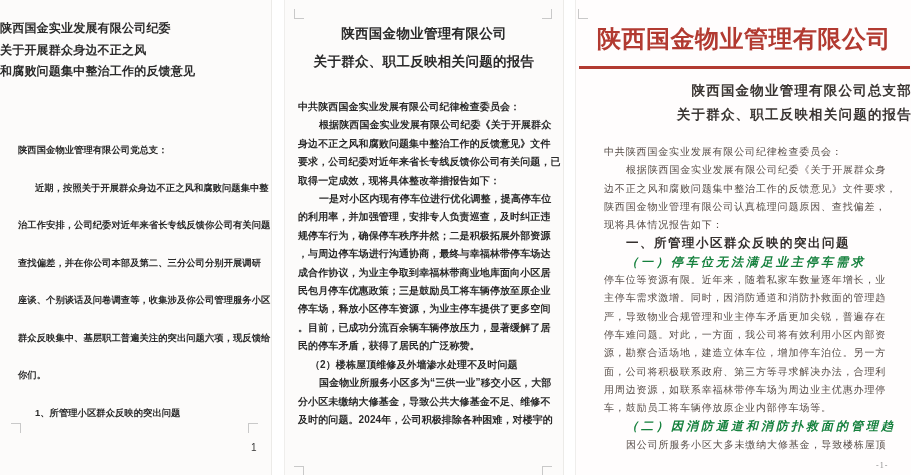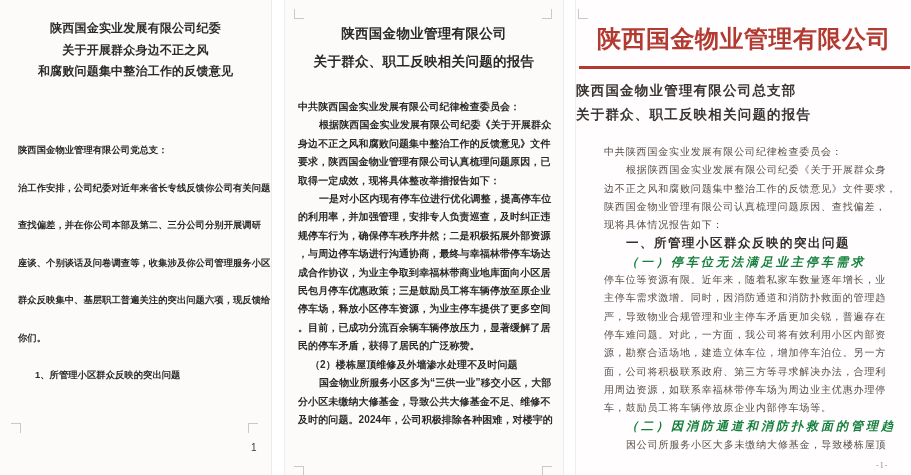--- a/index.html
+++ b/index.html
@@ -4,37 +4,37 @@
 <style>
   html,body{margin:0;padding:0;background:#ffffff;}
   .canvas{
     position:relative;width:911px;height:475px;overflow:hidden;background:#ffffff;
     font-family:"Liberation Sans",sans-serif;
   }
   .page{position:absolute;top:0;height:475px;}
 
   
   #page1{left:0;width:271px;background:#fcfbfa;border-right:1px solid #ecebe8;color:#2b2b2b;font-weight:700;}
-  .p1-title{margin-top:18px;text-align:center;font-size:12px;line-height:21.5px;letter-spacing:0.2px;}
+  .p1-title{margin-top:18px;text-align:left;font-size:12px;line-height:21.5px;letter-spacing:0.2px;}
   .p1-body{position:absolute;top:132px;left:18px;right:10px;font-size:9.3px;line-height:37.5px;white-space:nowrap;letter-spacing:0.05px;}
   .ind1{padding-left:17px;}
   .pgnum1{position:absolute;left:251px;top:442px;font-size:10px;font-weight:400;color:#3a3a3a;}
 
   
   #page2{left:284px;width:278px;background:#fcfbfa;border-left:1px solid #efeeec;border-right:1px solid #ecebe8;color:#2b2b2b;font-weight:700;}
   .p2-title{margin-top:20px;text-align:center;font-size:13.5px;line-height:28px;letter-spacing:0.3px;}
   .p2-body{position:absolute;top:98px;left:13px;right:6px;font-size:10px;line-height:18.4px;letter-spacing:0.1px;white-space:nowrap;}
   .ind2{padding-left:21px;}
   .ind2s{padding-left:12px;}
 
   
   #page3{left:575px;width:336px;background:#fffdfd;border-left:1px solid #efeeec;font-family:"Liberation Serif",serif;color:#564c47;}
   .letterhead{margin-top:23px;text-align:center;font-size:24px;font-weight:700;letter-spacing:0.5px;color:#b23a31;white-space:nowrap;}
   .red-rule{position:absolute;left:3px;right:2px;top:66px;height:3px;background:#b23a31;}
-  .p3-subtitle{position:absolute;top:79px;left:0;width:100%;text-align:left;font-size:13.5px;font-weight:700;line-height:24px;letter-spacing:1.2px;color:#3c3734;white-space:nowrap;}
+  .p3-subtitle{position:absolute;top:79px;left:0;width:100%;text-align:right;font-size:13.5px;font-weight:700;line-height:24px;letter-spacing:1.2px;color:#3c3734;white-space:nowrap;}
   .p3-body{position:absolute;top:143px;left:28px;right:0;font-size:10px;line-height:18.3px;letter-spacing:0.85px;white-space:nowrap;}
   .ind3{padding-left:22px;}
   .h-bold{font-family:"Liberation Sans",sans-serif;font-weight:700;font-size:12.5px;letter-spacing:1.5px;color:#35302e;}
   .h-kai{font-style:italic;font-weight:600;font-size:12px;letter-spacing:3px;color:#15803d;}
   .pgnum3{position:absolute;left:300px;top:461px;font-size:8px;letter-spacing:1px;color:#8d8d8d;}
 
   
   .ck{position:absolute;width:9px;height:9px;}
   .ck.tl{border-left:1px solid #c9c9c9;border-bottom:1px solid #c9c9c9;}
   .ck.tr{border-right:1px solid #c9c9c9;border-bottom:1px solid #c9c9c9;}
@@ -47,40 +47,41 @@
 <div class="canvas">
 
   <section class="page" id="page1">
     <div class="p1-title">
       <div>陕西国金实业发展有限公司纪委</div>
       <div>关于开展群众身边不正之风</div>
       <div>和腐败问题集中整治工作的反馈意见</div>
     </div>
     <div class="p1-body">
       <div>陕西国金物业管理有限公司党总支：</div>
+      <div class="ind1">近期，按照关于开展群众身边不正之风和腐败问题集中整</div>
       <div>治工作安排，公司纪委对近年来省长专线反馈你公司有关问题</div>
       <div>查找偏差，并在你公司本部及第二、三分公司分别开展调研</div>
       <div>座谈、个别谈话及问卷调查等，收集涉及你公司管理服务小区</div>
       <div>群众反映集中、基层职工普遍关注的突出问题六项，现反馈给</div>
       <div>你们。</div>
       <div class="ind1">1、所管理小区群众反映的突出问题</div>
     </div>
     <div class="pgnum1">1</div>
   </section>
 
   <section class="page" id="page2">
     <div class="p2-title">
       <div>陕西国金物业管理有限公司</div>
       <div>关于群众、职工反映相关问题的报告</div>
     </div>
     <div class="p2-body">
       <div>中共陕西国金实业发展有限公司纪律检查委员会：</div>
       <div class="ind2">根据陕西国金实业发展有限公司纪委《关于开展群众</div>
       <div>身边不正之风和腐败问题集中整治工作的反馈意见》文件</div>
-      <div>要求，陕西国金物业管理有限公司认真梳理问题原因，已</div>
+      <div>要求，公司纪委对近年来省长专线反馈你公司有关问题，已</div>
       <div>取得一定成效，现将具体整改举措报告如下：</div>
       <div class="ind2">一是对小区内现有停车位进行优化调整，提高停车位</div>
       <div>的利用率，并加强管理，安排专人负责巡查，及时纠正违</div>
       <div>规停车行为，确保停车秩序井然；二是积极拓展外部资源</div>
       <div>，与周边停车场进行沟通协商，最终与幸福林带停车场达</div>
       <div>成合作协议，为业主争取到幸福林带商业地库面向小区居</div>
       <div>民包月停车优惠政策；三是鼓励员工将车辆停放至原企业</div>
       <div>停车场，释放小区停车资源，为业主停车提供了更多空间</div>
       <div>。目前，已成功分流百余辆车辆停放压力，显著缓解了居</div>
       <div>民的停车矛盾，获得了居民的广泛称赞。</div>

